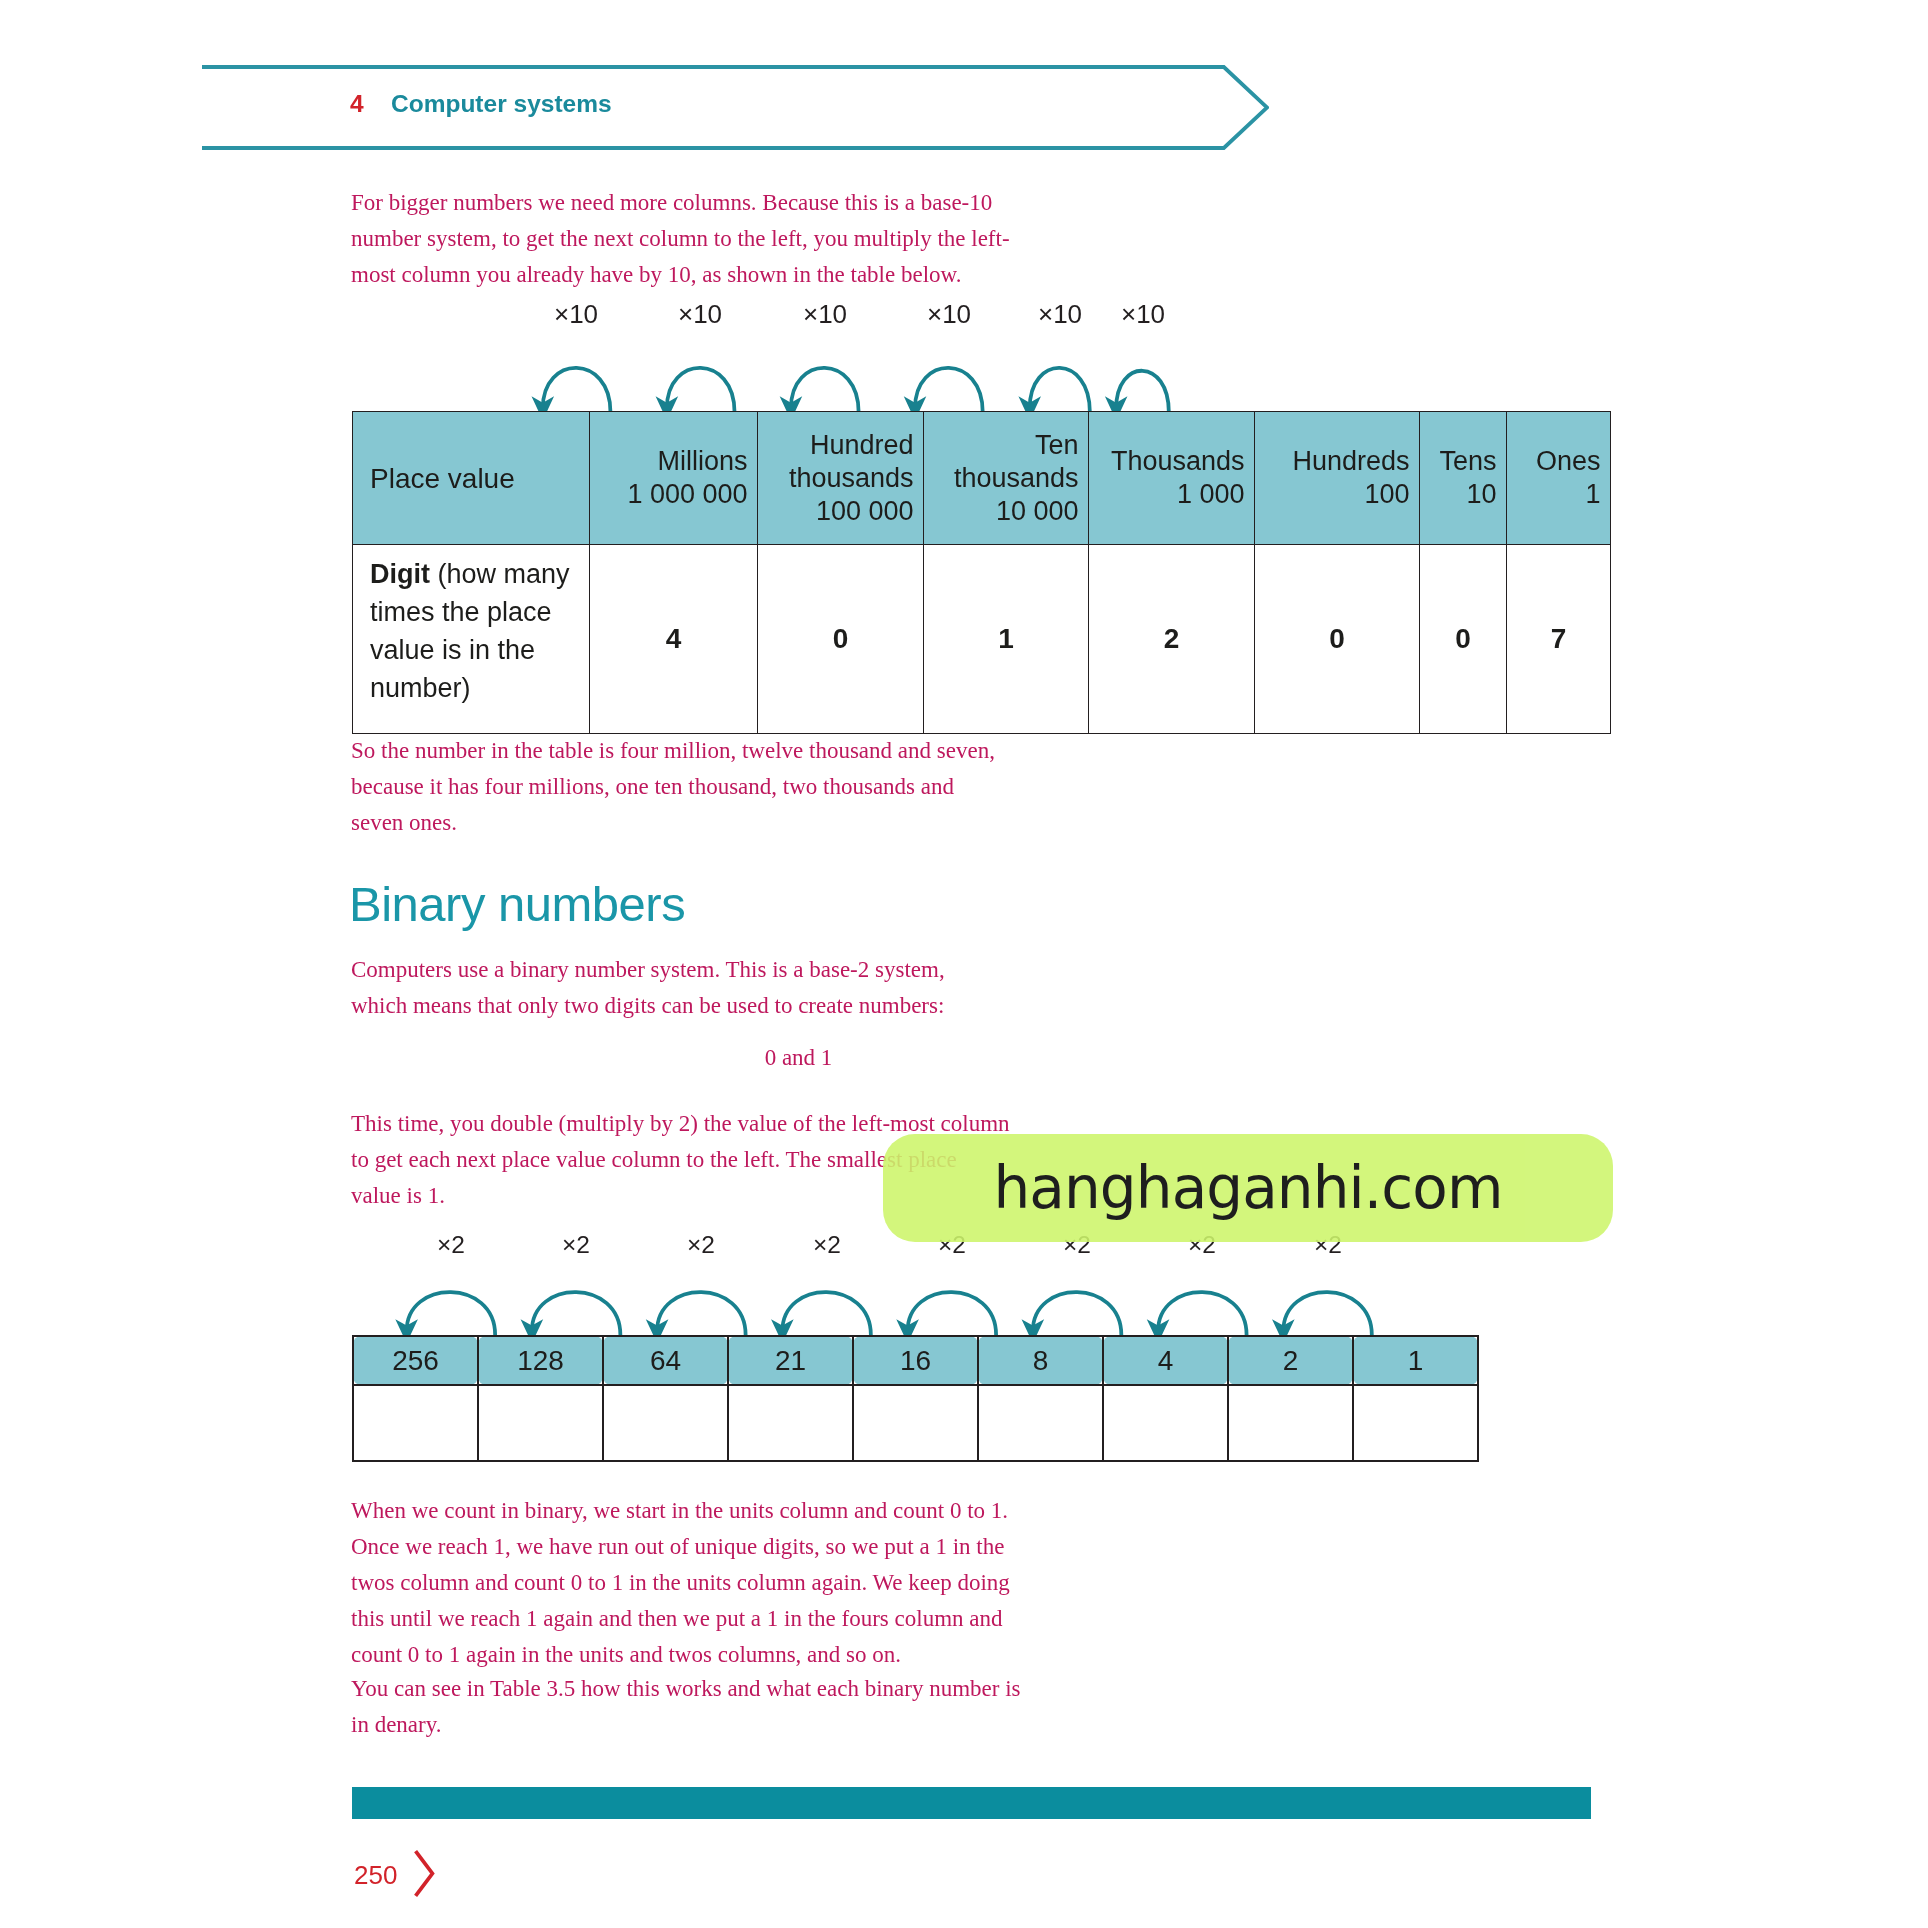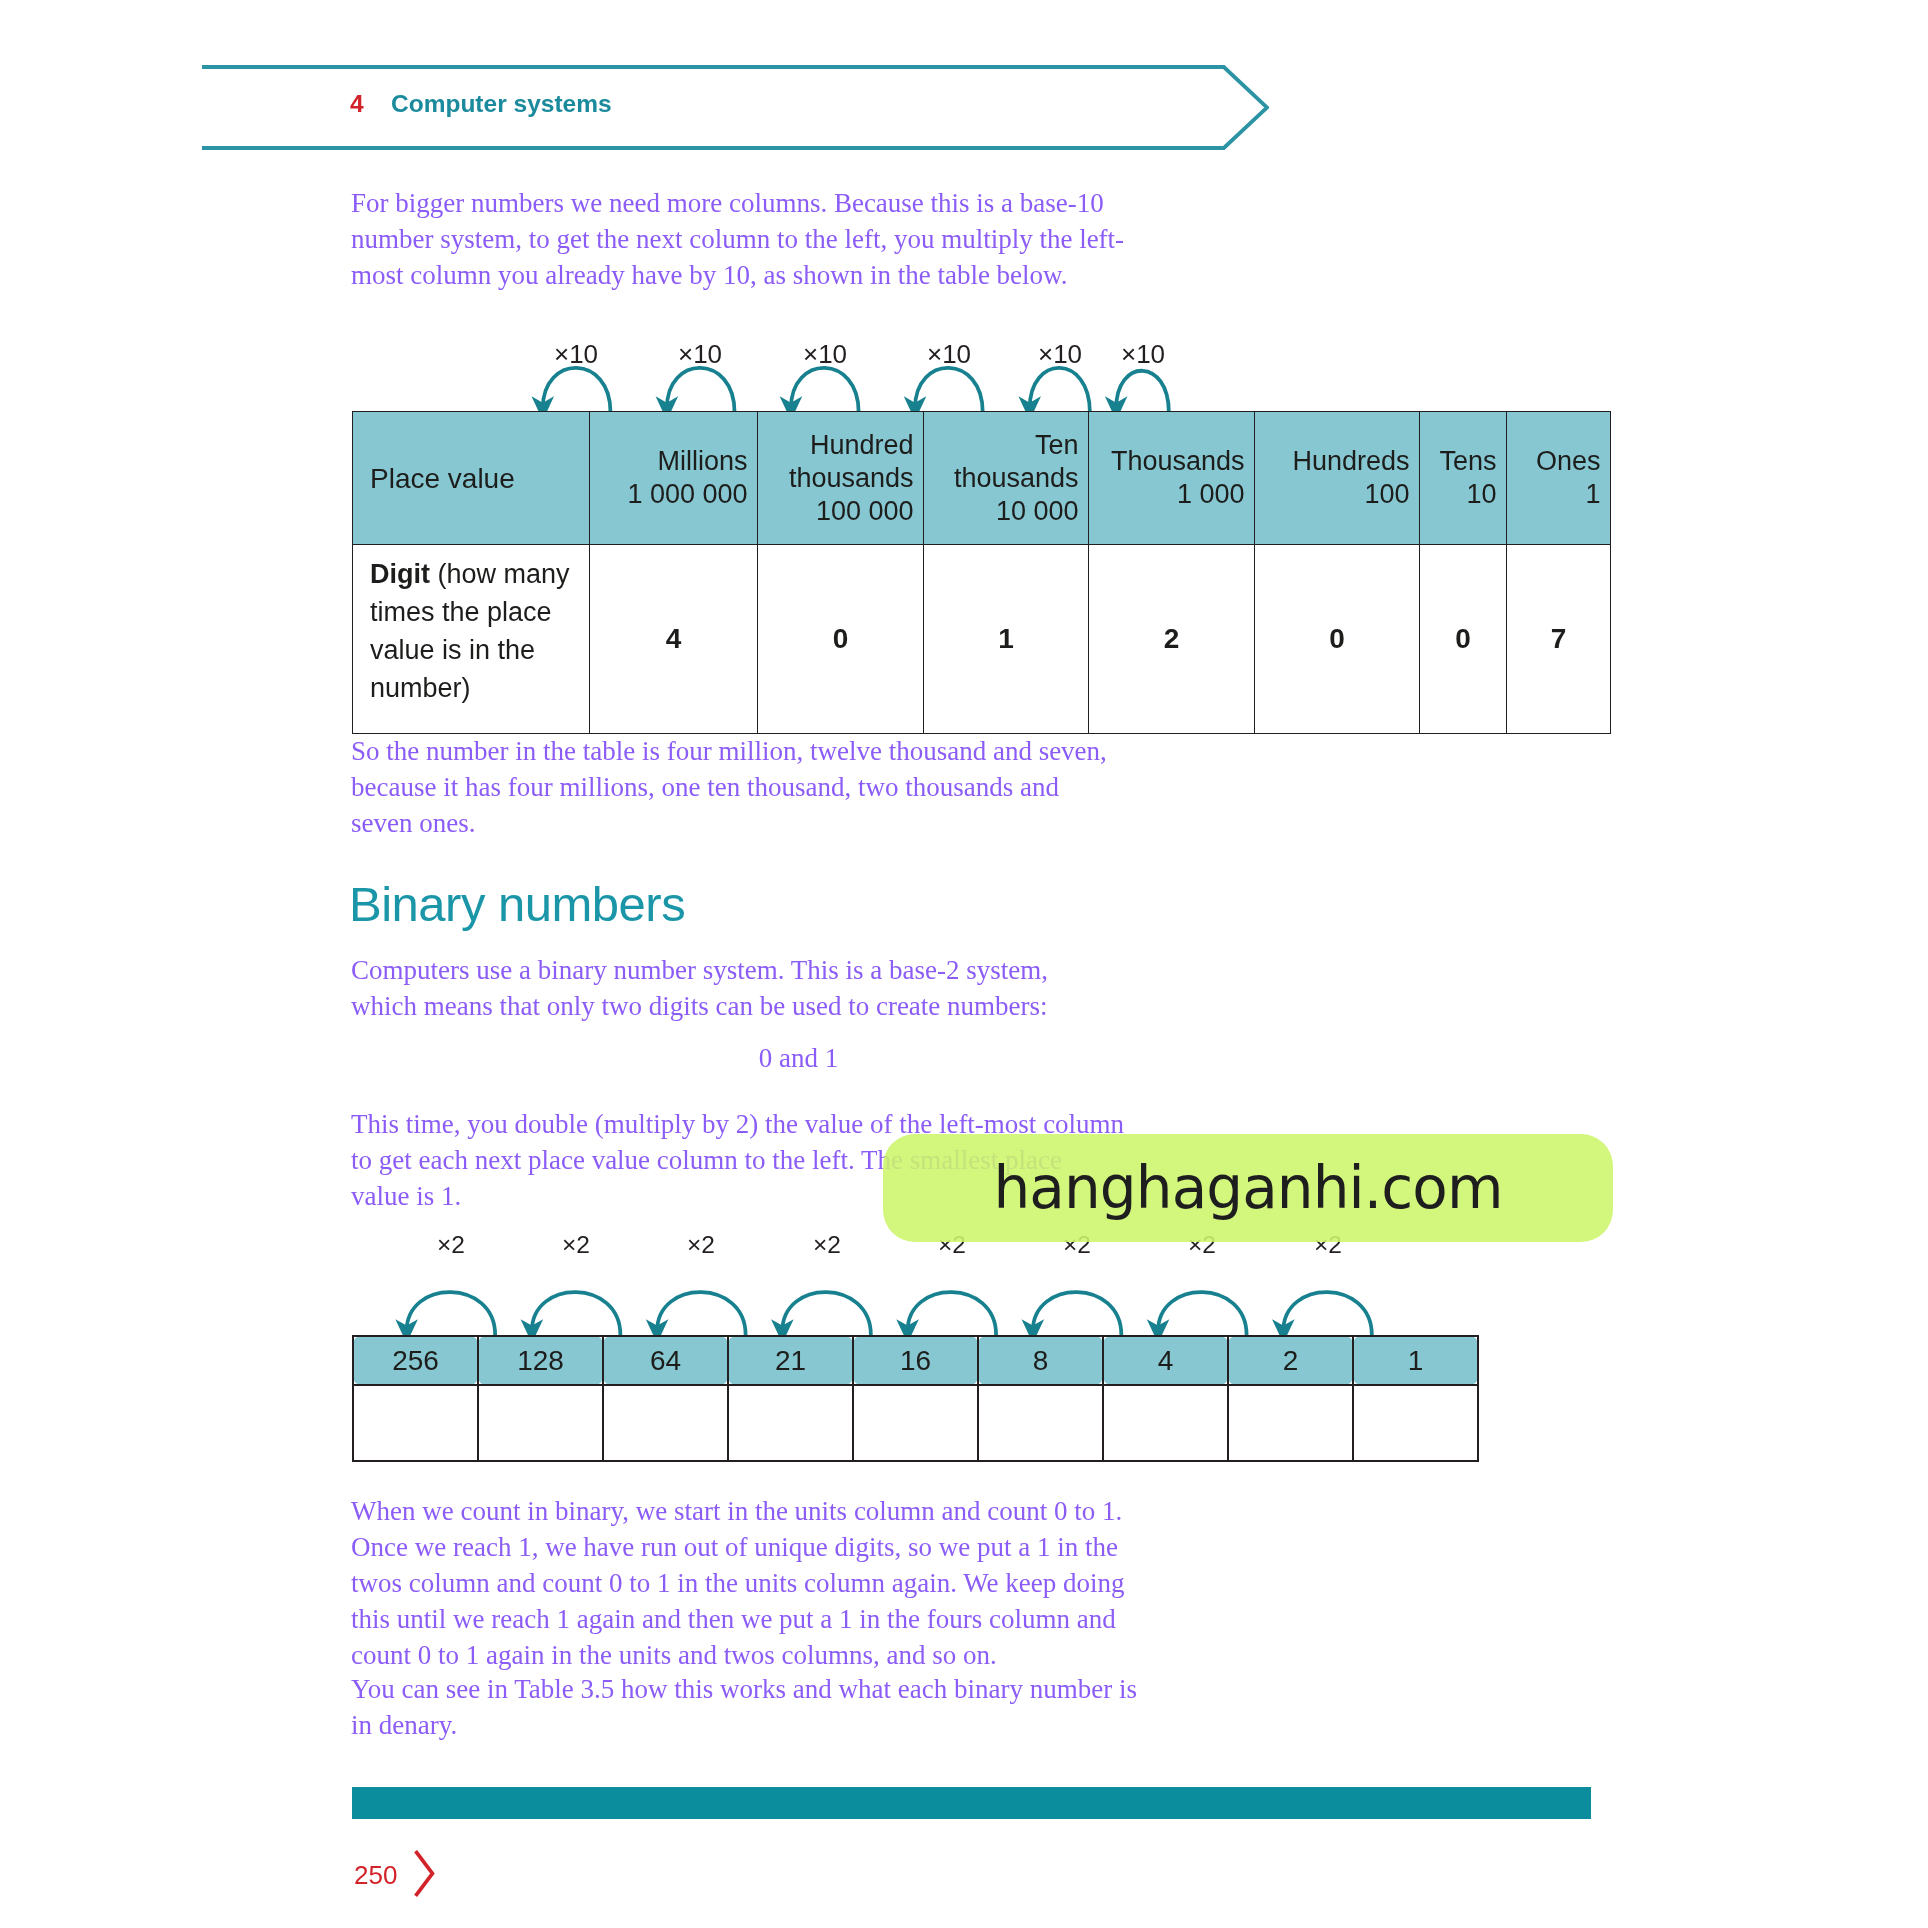--- a/index.html
+++ b/index.html
@@ -47,23 +47,23 @@
     font-family: "Liberation Sans", sans-serif;
     font-weight: bold;
     font-size: 24.5px;
     color: #1a8a9c;
   }
 
   
   .body-text {
     position: absolute;
     font-family: "Liberation Serif", serif;
-    font-size: 27px;
+    font-size: 23px;
     line-height: 36px;
-    color: #8b5cf6;
+    color: #be185d;
     white-space: pre-line;
   }
   #para-intro  { left: 351px; top: 185px; width: 927px; }
   #para-sonum  { left: 351px; top: 733px; width: 927px; }
   #para-binary-intro { left: 351px; top: 952px; width: 895px; }
   #line-zeroone{ left: 351px; top: 1040px; width: 895px; text-align: center; }
   #para-double { left: 351px; top: 1106px; width: 927px; }
   #para-count  { left: 351px; top: 1493px; width: 927px; }
   #para-table44{ left: 351px; top: 1671px; width: 927px; }
 
@@ -83,21 +83,21 @@
     position: absolute;
   }
   .arrow-strip svg { display:block; overflow: visible; }
   .mult-label {
     position: absolute;
     font-family: "Liberation Sans", sans-serif;
     color: #231f20;
     transform: translateX(-50%);
     white-space: nowrap;
   }
-  .strip-10 .mult-label { font-size: 26px; margin-top: 40px; }
+  .strip-10 .mult-label { font-size: 26px; }
   .strip-2 .mult-label  { font-size: 24.5px; }
 
   
   .pv-table {
     position: absolute;
     left: 352px;
     top: 411px;
     border-collapse: collapse;
     table-layout: fixed;
     font-family: "Liberation Sans", sans-serif;

